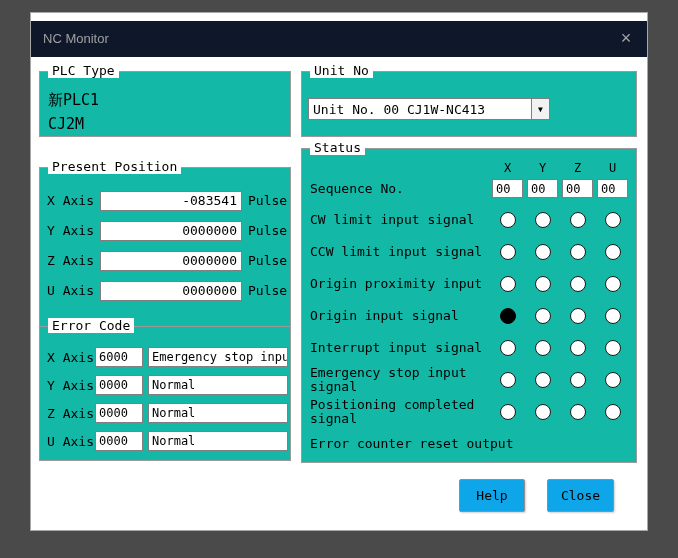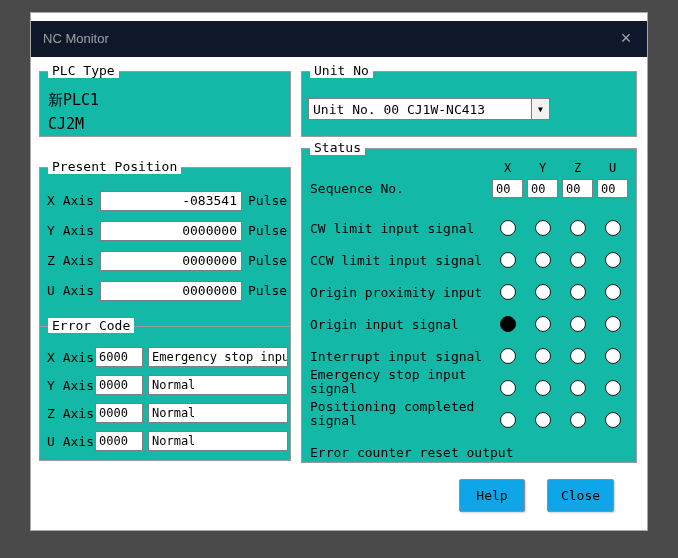--- a/index.html
+++ b/index.html
@@ -71,21 +71,21 @@
   .status-content { padding:12px 6px 0 8px; }
   .status-header { display:flex; height:14px; }
   .flex-spacer { flex:1; }
   .col-cell { width:35px; display:flex; justify-content:center; align-items:center; }
   .header-cell { font-size:12px; }
   .sequence-row { display:flex; align-items:center; height:21px; margin-top:3px; }
   .seq-label { flex:1; font-size:13px; }
   .col-group { display:flex; }
   .seq-field { width:31px; height:19px; padding-left:3px; font-size:12px; }
   .signal-rows { margin-top:5px; }
-  .signal-row { display:flex; align-items:flex-end; min-height:32px; }
+  .signal-row { display:flex; align-items:center; min-height:32px; }
   .signal-label { flex:1; font-size:13px; line-height:14px; padding-right:2px; }
   .circle { width:16px; height:16px; border-radius:50%; border:1.5px solid #1a1a1a; background:#fff; }
   .circle.on { background:#000; border-color:#000; }
   
   .btn {
     position:absolute; height:33px; background:#0ea5e9;
     border:1px solid #8f8f8f; border-radius:2px;
     font-family:"DejaVu Sans Mono", monospace; font-size:13px; color:#000;
     display:flex; align-items:center; justify-content:center; cursor:pointer;
     box-shadow:1px 1px 2px rgba(0,0,0,0.18);

